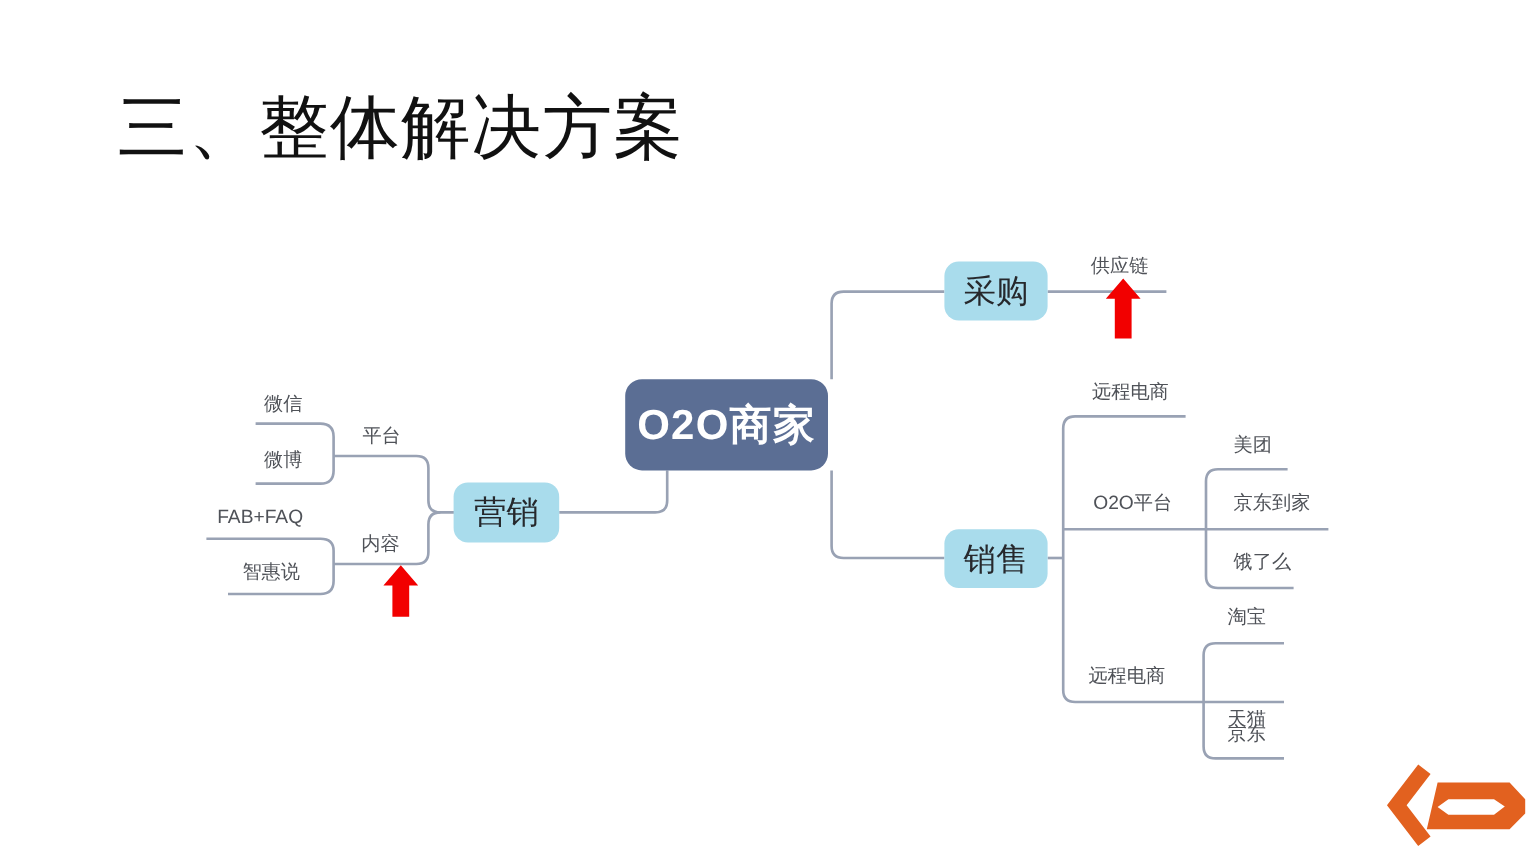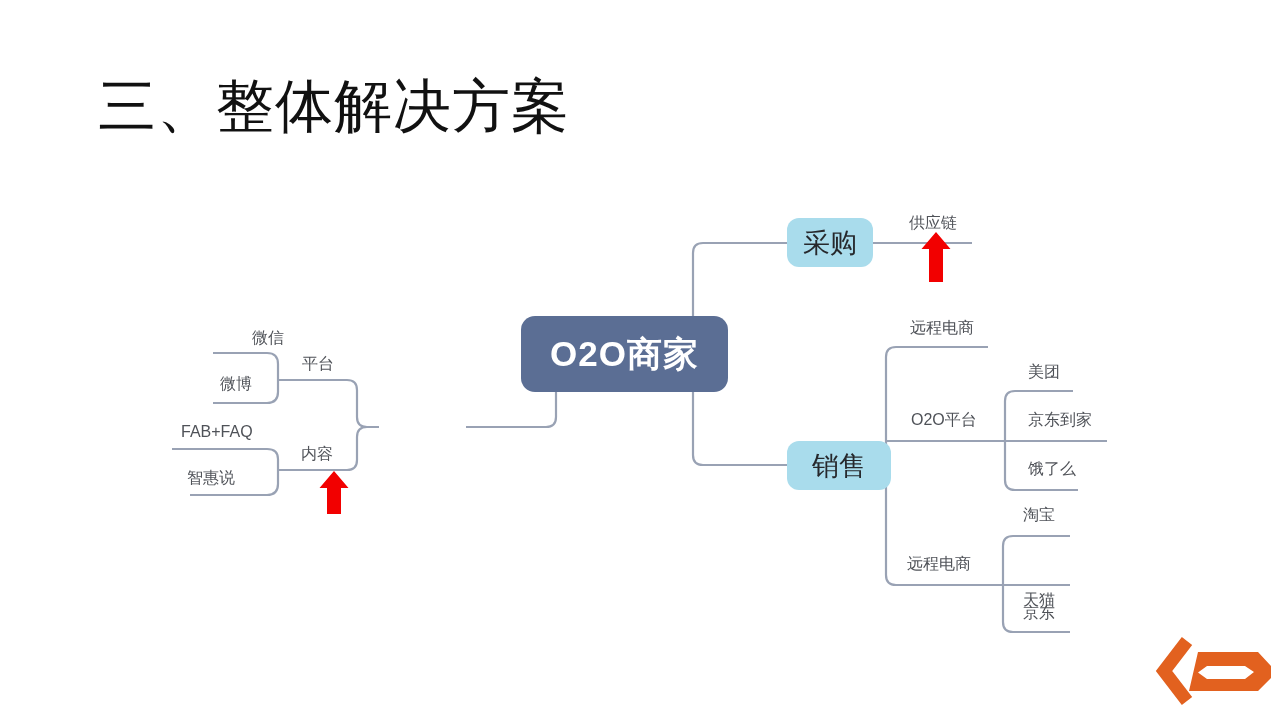--- a/index.html
+++ b/index.html
@@ -70,32 +70,33 @@
     <polygon points="334,471 319.5,488 327,488 327,514 341,514 341,488 348.5,488" fill="#F20000"></polygon>
     <polygon points="936,232 921.5,249 929,249 929,282 943,282 943,249 950.5,249" fill="#F20000"></polygon>
 
     <g>
       <path d="M 1187 641 L 1164 671 L 1187 701" stroke="#E2611F" stroke-width="13" fill="none" stroke-linecap="butt" stroke-linejoin="miter"></path>
       <path d="M 1198 652 H 1258 L 1271 666 V 678 L 1258 691 H 1189 Z
                M 1207 666 H 1245 L 1254 672 L 1245 679 H 1207 L 1198 672.5 Z" fill="#E2611F" fill-rule="evenodd"></path>
     </g>
   </svg>
 
-  <div class="node node-root" style="left:521px; top:316px; width:207px; height:76px;">O2O商家</div>
+  <div class="node node-root" style="left:521px; top:316px; width:169px; height:76px;">O2O商家</div>
 
+  <div class="node node-blue" style="left:378px; top:402px; width:88px; height:50px;">营销</div>
 
   <div class="node node-blue" style="left:787px; top:218px; width:86px; height:49px;">采购</div>
 
-  <div class="node node-blue" style="left:787px; top:441px; width:104px; height:49px;">销售</div>
+  <div class="node node-blue" style="left:787px; top:441px; width:86px; height:49px;">销售</div>
 
-  <div class="lbl" style="left:220px; top:329px;margin-left:32px;">微信</div>
+  <div class="lbl" style="left:220px; top:329px;">微信</div>
   <div class="lbl" style="left:220px; top:375px;">微博</div>
   <div class="lbl" style="left:302px; top:355px;">平台</div>
   <div class="lbl" style="left:181px; top:423px;">FAB+FAQ</div>
-  <div class="lbl" style="left:187px; top:469px;">智惠说</div>
+  <div class="lbl" style="left:202px; top:469px;">智惠说</div>
   <div class="lbl" style="left:301px; top:445px;">内容</div>
 
   <div class="lbl" style="left:909px; top:214px;">供应链</div>
   <div class="lbl" style="left:910px; top:319px;">远程电商</div>
   <div class="lbl" style="left:911px; top:411px;">O2O平台</div>
   <div class="lbl" style="left:1028px; top:363px;">美团</div>
   <div class="lbl" style="left:1028px; top:411px;">京东到家</div>
   <div class="lbl" style="left:1028px; top:460px;text-align:center;">饿了么</div>
   <div class="lbl" style="left:907px; top:555px;">远程电商</div>
   <div class="lbl" style="left:1023px; top:506px;">淘宝</div>

